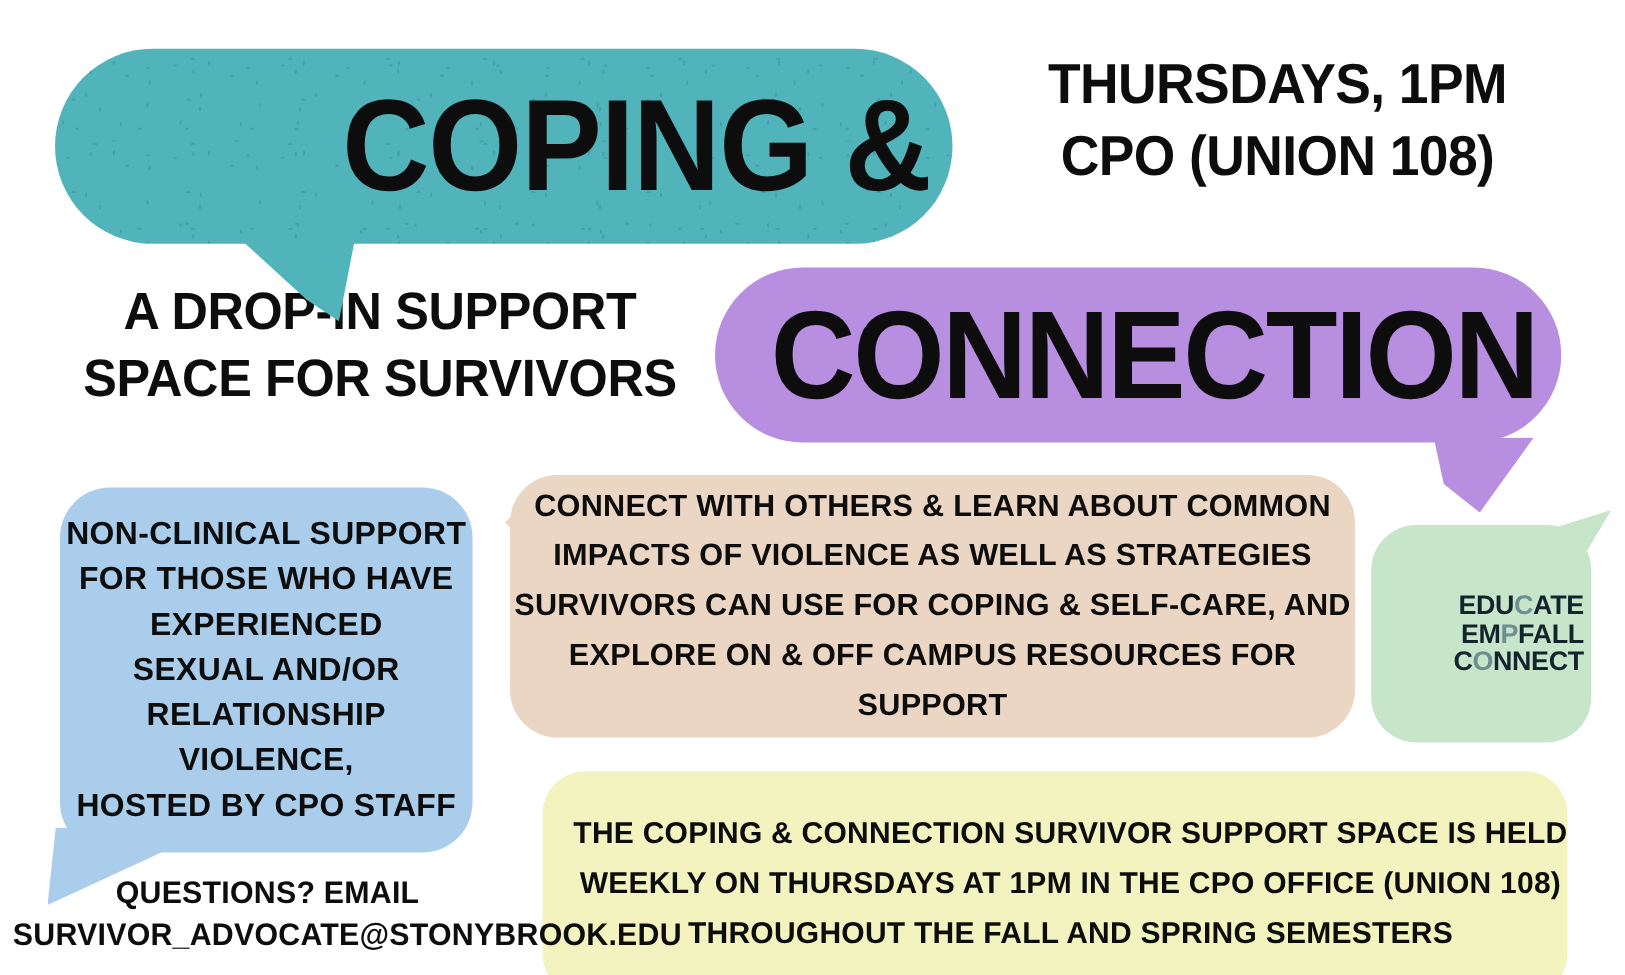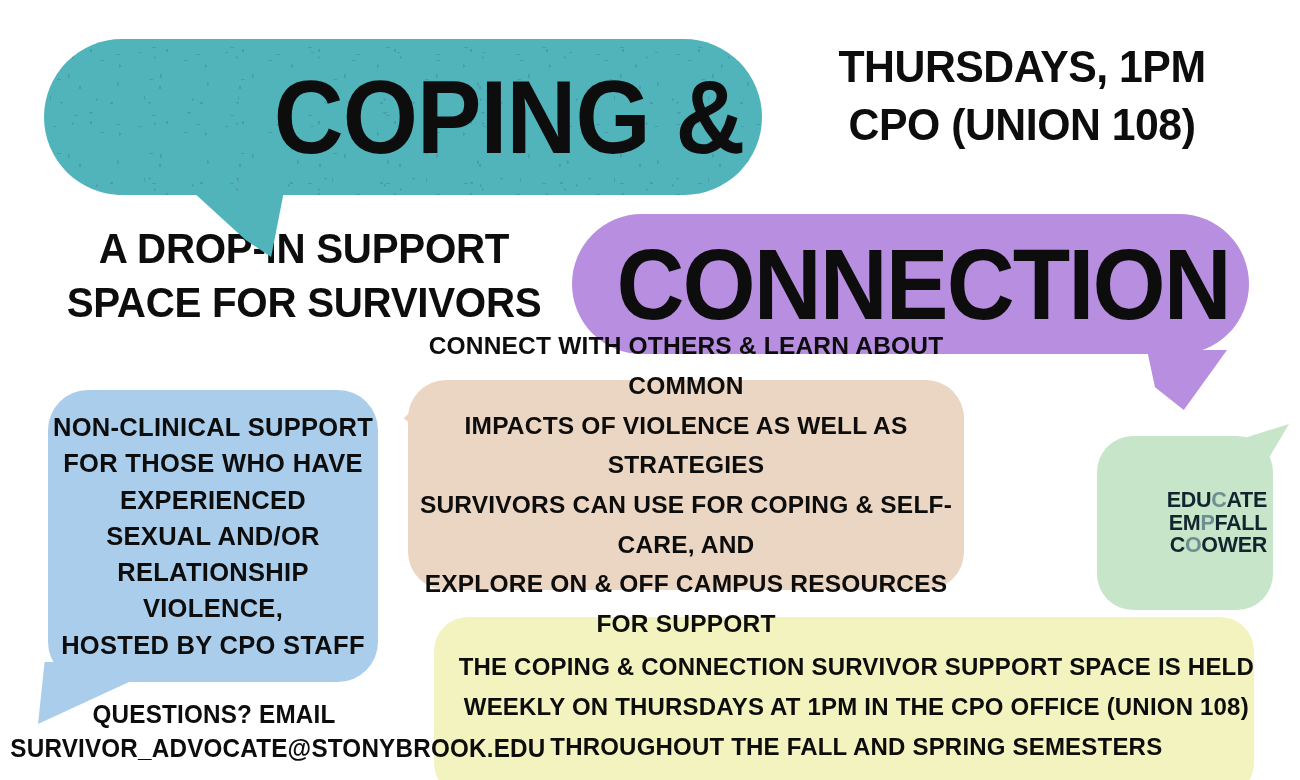--- a/index.html
+++ b/index.html
@@ -153,21 +153,21 @@
     font-size: 25.5px;
     font-weight: 700;
     line-height: 1.42;
     letter-spacing: 0.3px;
   }
 
   
   #bubble-peach {
     left: 408px;
     top: 368px;
-    width: 556px;
+    width: 676px;
     height: 210px;
   }
   #bubble-peach .bubble-body {
     background: #ead6c2;
     border-radius: 38px;
   }
   #bubble-peach .tail {
     left: -14px;
     top: 8px;
     width: 44px;
@@ -178,21 +178,21 @@
   #bubble-peach .bubble-text {
     font-size: 24.5px;
     font-weight: 700;
     line-height: 1.62;
     letter-spacing: 0.2px;
   }
 
   
   #badge-logo {
     left: 1097px;
-    top: 424px;
+    top: 408px;
     width: 176px;
     height: 174px;
   }
   #badge-logo .bubble-body {
     background: #c7e5c9;
     border-radius: 36px;
   }
   #badge-logo .tail {
     right: -16px;
     top: -12px;
@@ -325,21 +325,21 @@
 SURVIVORS CAN USE FOR COPING &amp; SELF-CARE, AND
 EXPLORE ON &amp; OFF CAMPUS RESOURCES FOR SUPPORT</div>
   </div>
 
   <div class="bubble" id="badge-logo">
     <div class="tail"></div>
     <div class="bubble-body"></div>
     <div class="logo-stack">
       <div><span>EDU</span><span class="dim">C</span><span>ATE</span></div>
       <div><span>EM</span><span class="dim">P</span><span>FALL</span></div>
-      <div><span>C</span><span class="dim">O</span><span>OWER</span></div>
+      <div><span>C</span><span class="dim">O</span><span>NNECT</span></div>
     </div>
   </div>
 
   <div class="bubble" id="bubble-yellow">
     <div class="tail"></div>
     <div class="bubble-body"></div>
     <div class="bubble-text">THE COPING &amp; CONNECTION SURVIVOR SUPPORT SPACE IS HELD
 WEEKLY ON THURSDAYS AT 1PM IN THE CPO OFFICE (UNION 108)
 THROUGHOUT THE FALL AND SPRING SEMESTERS</div>
   </div>

